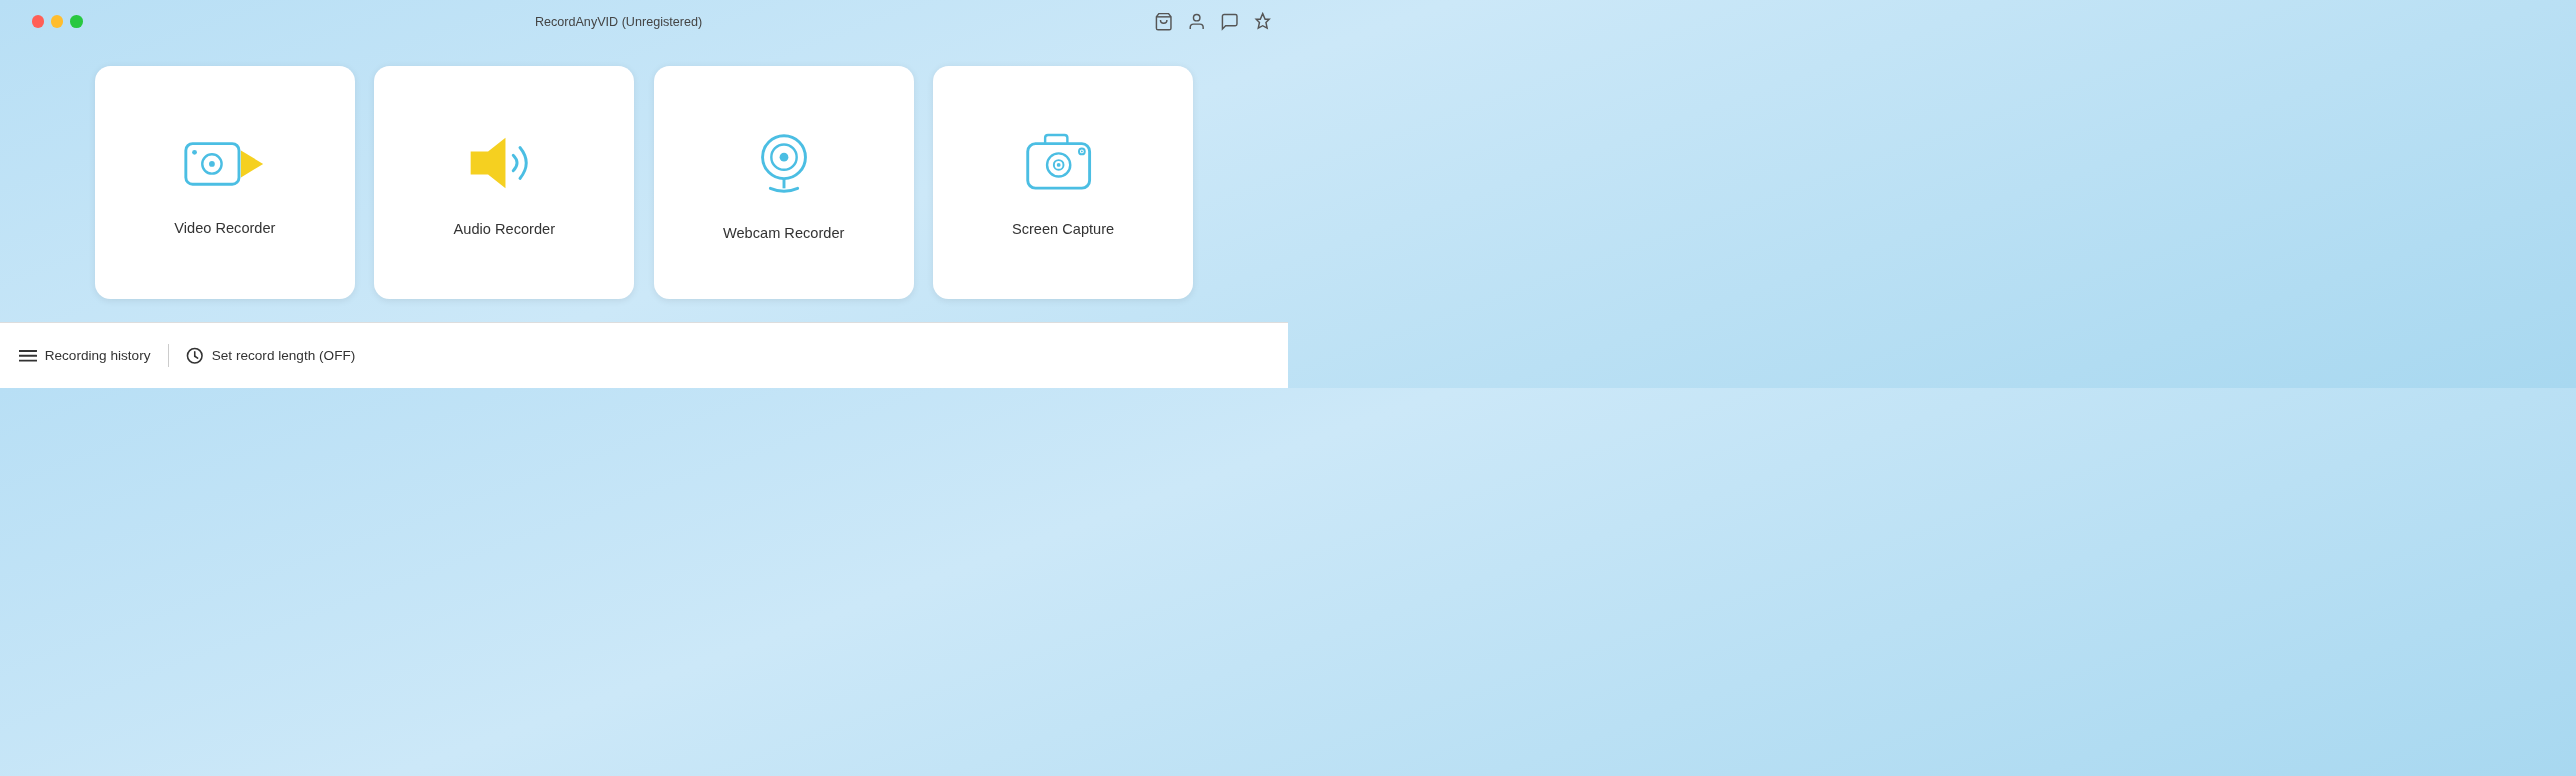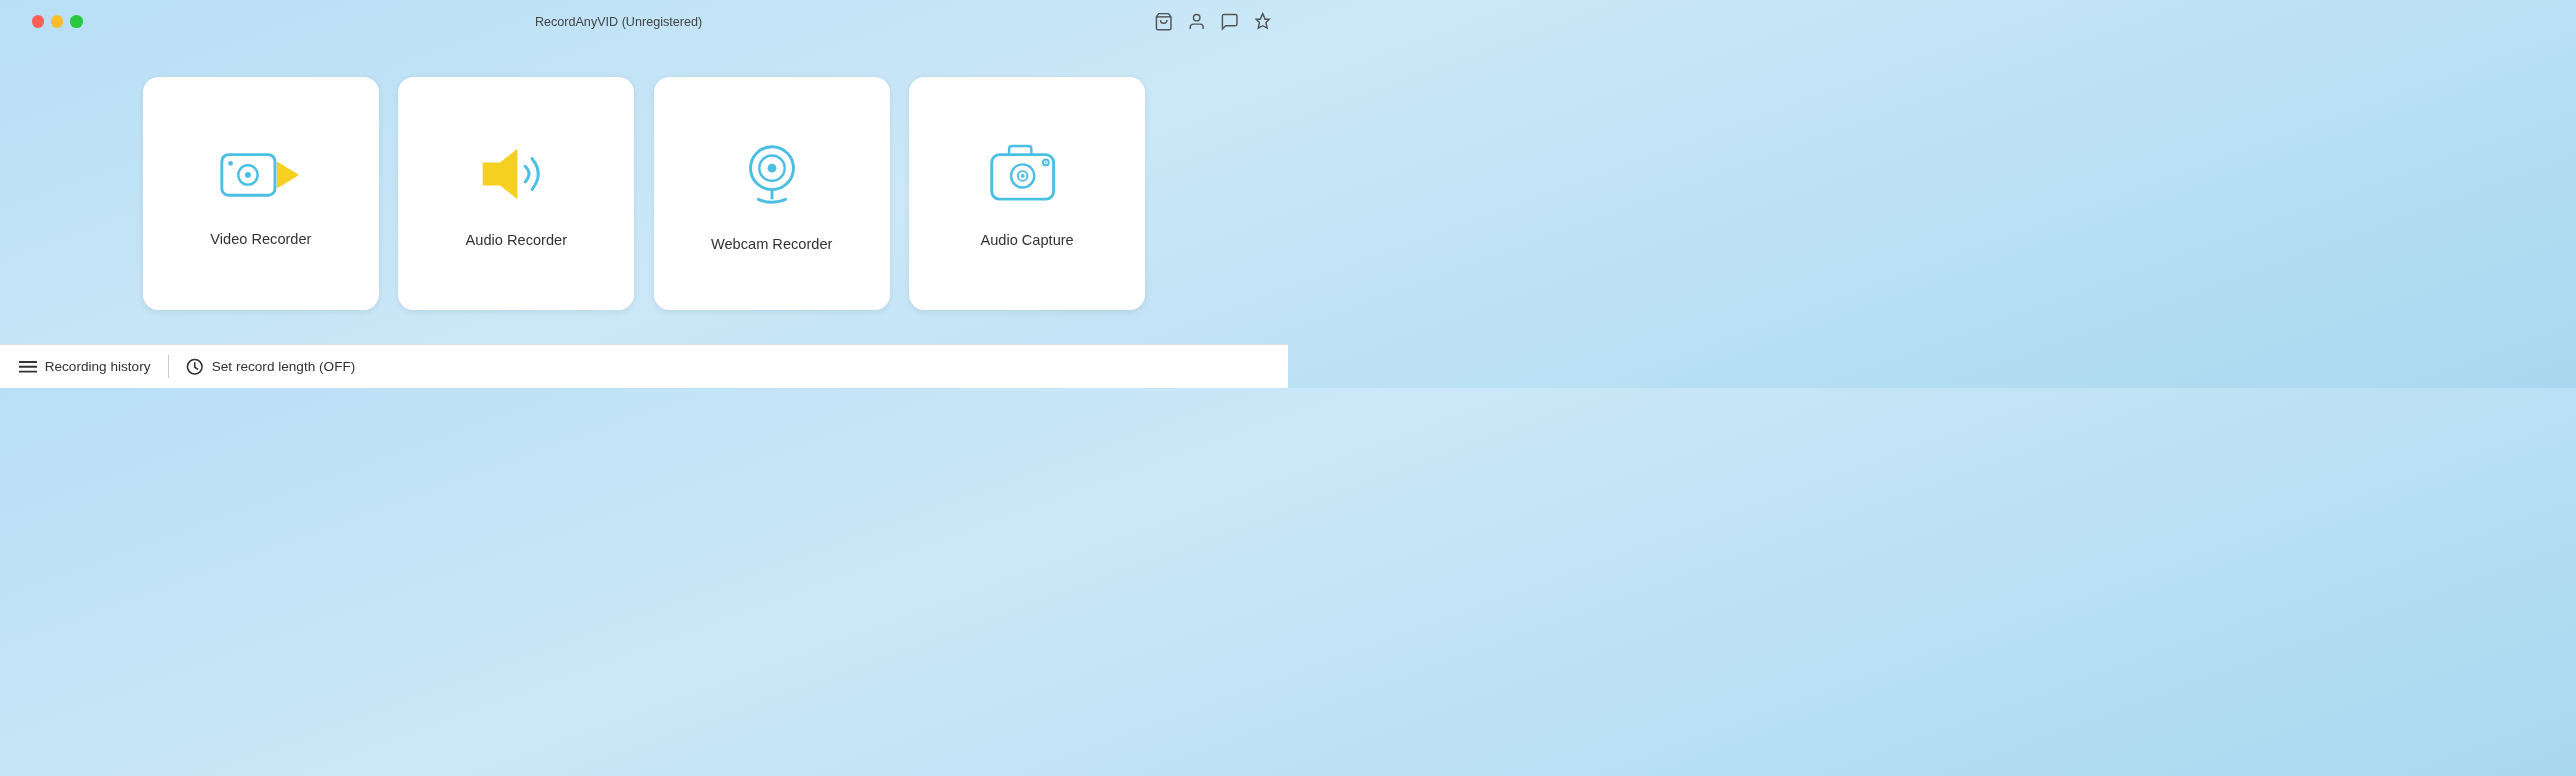--- a/index.html
+++ b/index.html
@@ -66,21 +66,21 @@
       align-items: center;
       justify-content: center;
       padding: 19.4px 29px;
       gap: 19.4px;
     }
 
     
     .recorder-card {
       background: white;
       border-radius: 15.5px;
-      width: 236px;
+      width: 260px;
       height: 233px;
       display: flex;
       flex-direction: column;
       align-items: center;
       justify-content: center;
       cursor: pointer;
       transition: box-shadow 0.2s;
       box-shadow: 0 1.9px 7.8px rgba(0,0,0,0.08);
       flex-shrink: 0;
     }
@@ -95,21 +95,21 @@
     .card-label {
       font-size: 14.6px;
       color: #333;
       font-weight: 400;
     }
 
     
     .bottom-bar {
       background: white;
       border-top: 1px solid #ddd;
-      height: 44px;
+      height: 66px;
       display: flex;
       align-items: center;
       padding: 0 19.4px;
       gap: 2px;
       flex-shrink: 0;
     }
 
     .bottom-item {
       display: flex;
       align-items: center;
@@ -236,21 +236,21 @@
         <circle cx="40" cy="38" r="12" fill="none" stroke="#4bbee3" stroke-width="2.5"></circle>
 
         <circle cx="40" cy="38" r="5" fill="none" stroke="#4bbee3" stroke-width="2"></circle>
 
         <circle cx="40" cy="38" r="2" fill="#4bbee3"></circle>
 
         <circle cx="64" cy="24" r="3" fill="none" stroke="#4bbee3" stroke-width="2"></circle>
         <circle cx="64" cy="24" r="1" fill="#4bbee3"></circle>
       </svg>
     </div>
-    <div class="card-label">Audio Capture</div>
+    <div class="card-label">Screen Capture</div>
   </div>
 
 </div>
 
 <div class="bottom-bar">
   <div class="bottom-item">
     <span>
       <svg width="17.5" height="13.6" viewBox="0 0 18 14">
         <line x1="0" y1="2" x2="18" y2="2" stroke="#333" stroke-width="2" stroke-linecap="round"></line>
         <line x1="0" y1="7" x2="18" y2="7" stroke="#333" stroke-width="2" stroke-linecap="round"></line>

